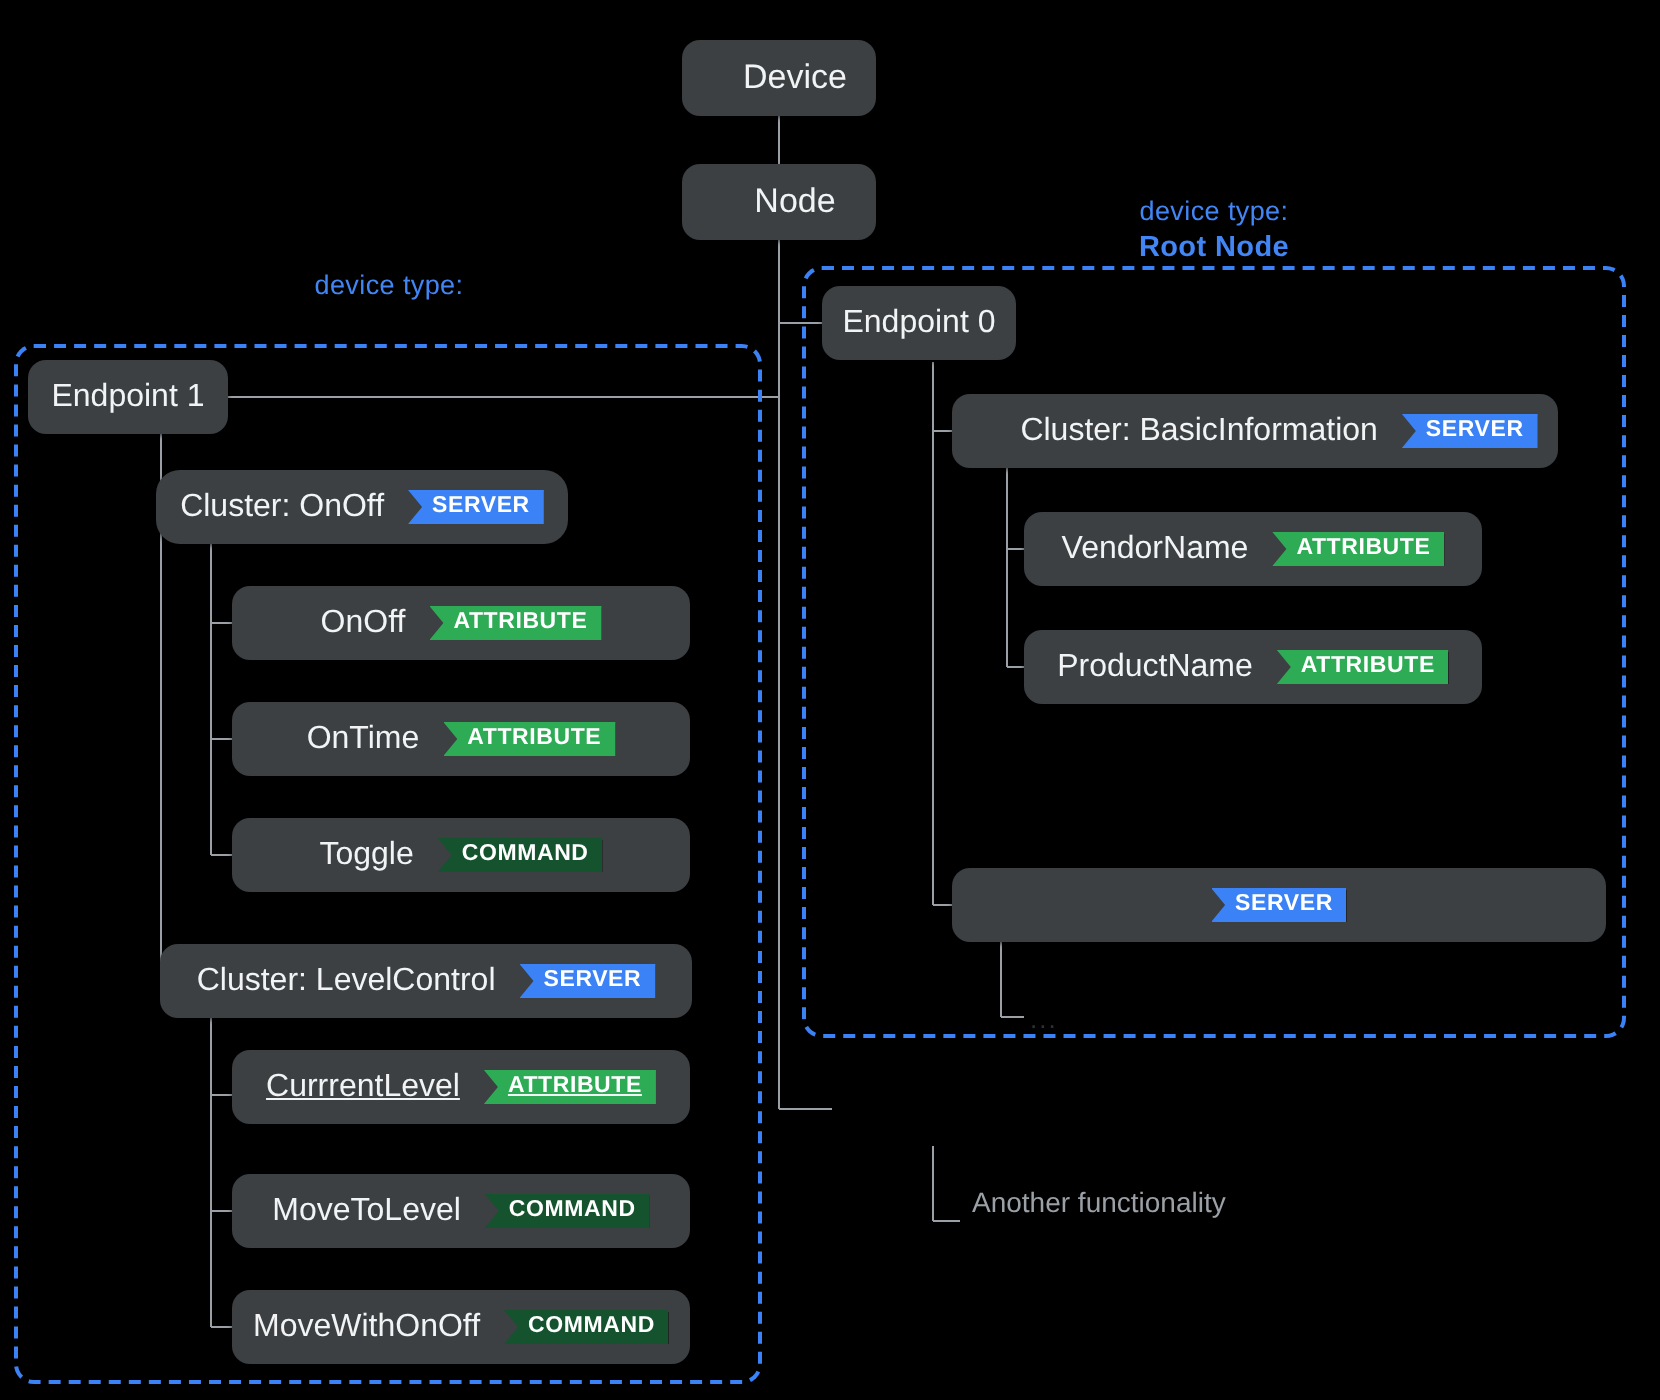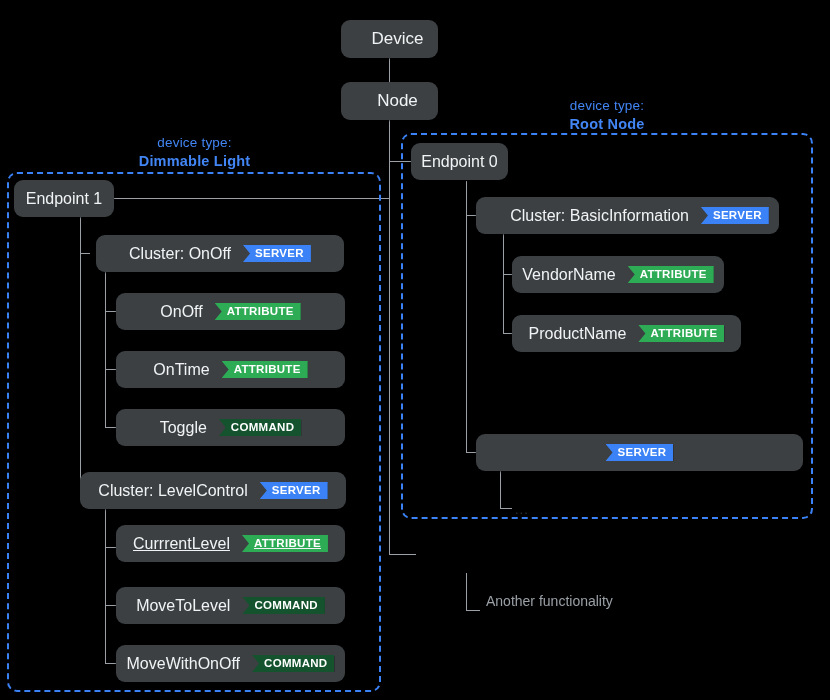--- a/index.html
+++ b/index.html
@@ -130,42 +130,41 @@
       <line x1="105.5" y1="663.5" x2="116" y2="663.5"></line>
 
       <line x1="466.5" y1="573" x2="466.5" y2="610.5"></line>
       <line x1="466.5" y1="610.5" x2="480" y2="610.5"></line>
     </g>
   </svg>
 
   <div class="group-box" style="left:7px;top:172px;width:374px;height:520px;"></div>
   <div class="group-label" style="left:52px;top:134px;width:285px;">
     <span>device type:</span>
-    <span class="l2">Dimmable Light</span>
   </div>
 
   <div class="group-box" style="left:401px;top:133px;width:412px;height:386px;"></div>
   <div class="group-label" style="left:474px;top:97px;width:266px;">
     <span>device type:</span>
     <span class="l2">Root Node</span>
   </div>
 
   <div class="card lvl-root" style="left:341px;top:20px;width:97px;height:38px;">
     <span class="label">Device</span>
   </div>
 
   <div class="card lvl-root" style="left:341px;top:82px;width:97px;height:38px;">
     <span class="label">Node</span>
   </div>
 
   <div class="card" style="left:14px;top:180px;width:100px;height:37px;">
     <span class="label">Endpoint 1</span>
   </div>
 
-  <div class="card has-badge" style="left:96px;top:235px;width:248px;height:37px;">
+  <div class="card has-badge" style="left:78px;top:235px;width:206px;height:37px;border-radius:12px;">
     <span class="label">Cluster: OnOff</span>
     <span class="badge server">SERVER</span>
   </div>
 
   <div class="card has-badge" style="left:116px;top:293px;width:229px;height:37px;">
     <span class="label">OnOff</span>
     <span class="badge attribute">ATTRIBUTE</span>
   </div>
 
   <div class="card has-badge" style="left:116px;top:351px;width:229px;height:37px;">
@@ -200,21 +199,21 @@
 
   <div class="card" style="left:411px;top:143px;width:97px;height:37px;">
     <span class="label">Endpoint 0</span>
   </div>
 
   <div class="card has-badge" style="left:476px;top:197px;width:303px;height:37px;padding-left:24px;">
     <span class="label">Cluster: BasicInformation</span>
     <span class="badge server">SERVER</span>
   </div>
 
-  <div class="card has-badge" style="left:512px;top:256px;width:212px;height:37px;">
+  <div class="card has-badge" style="left:512px;top:256px;width:229px;height:37px;">
     <span class="label">VendorName</span>
     <span class="badge attribute">ATTRIBUTE</span>
   </div>
 
   <div class="card has-badge" style="left:512px;top:315px;width:229px;height:37px;">
     <span class="label">ProductName</span>
     <span class="badge attribute">ATTRIBUTE</span>
   </div>
 
   <div class="card has-badge" style="left:476px;top:434px;width:327px;height:37px;">

